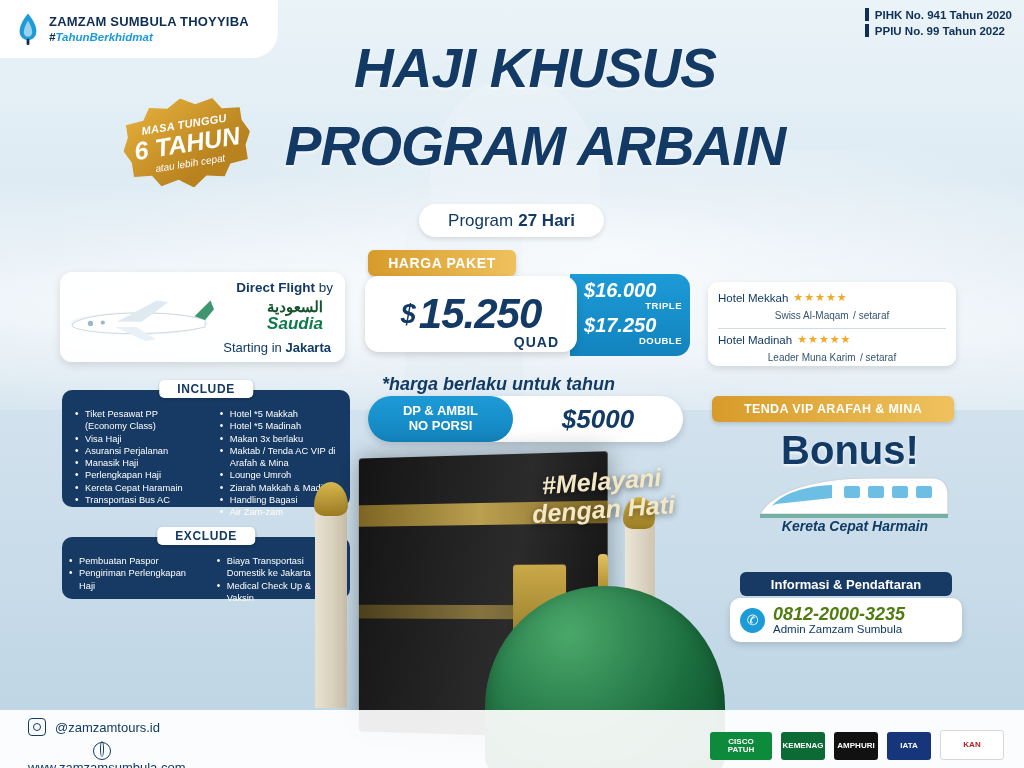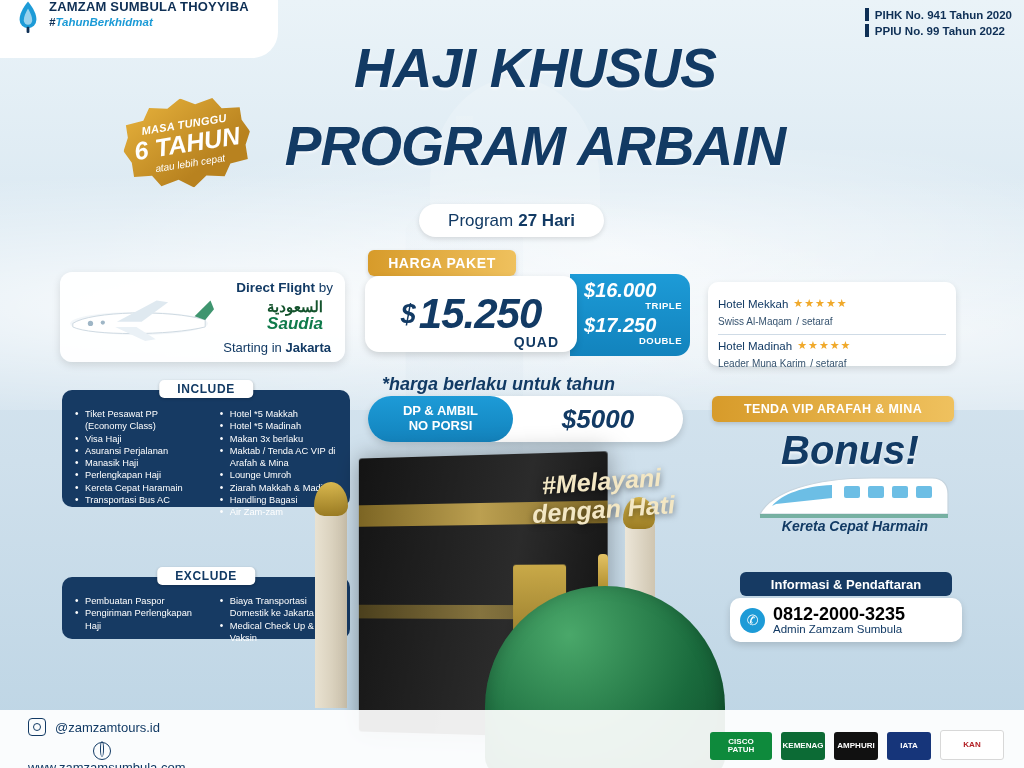--- a/index.html
+++ b/index.html
@@ -34,21 +34,21 @@
     background:radial-gradient(ellipse at 20% 60%, rgba(255,255,255,.85), rgba(255,255,255,0) 60%),
                radial-gradient(ellipse at 60% 40%, rgba(255,255,255,.6), rgba(255,255,255,0) 60%),
                radial-gradient(ellipse at 88% 70%, rgba(255,255,255,.7), rgba(255,255,255,0) 60%);
   }
 
   
   .brand-bar {
     position:absolute; left:0; top:0; width:278px; height:58px;
     background:#ffffff;
     border-radius:0 0 26px 0;
-    display:flex; align-items:flex-start; padding-left:14px;
+    display:flex; align-items:center; padding-left:14px;
     box-sizing:border-box;
   }
   .brand-logo { width:28px; height:34px; margin-right:7px; flex:none; }
   .brand-text { line-height:1.1; }
   .brand-name {
     font-size:13px; font-weight:bold; color:#0e2f55; letter-spacing:.2px;
     white-space:nowrap;
   }
   .brand-tag {
     font-size:11.5px; font-weight:bold; color:#1a9ad6; font-style:italic;
@@ -189,38 +189,38 @@
   }
   .dp-amount {
     flex:1; text-align:center; font-size:26px; font-weight:bold; font-style:italic; color:#123a64;
   }
 
   
   .hotel-card {
     position:absolute; left:708px; top:282px; width:248px; height:84px;
     background:rgba(255,255,255,.95); border-radius:10px;
     box-shadow:0 3px 7px rgba(0,0,0,.12);
-    padding:15px 10px; box-sizing:border-box;
+    padding:9px 10px; box-sizing:border-box;text-align:center;
   }
   .hotel-head { font-size:11.5px; color:#123a64; display:flex; align-items:center; }
   .stars { color:#f0a92b; font-size:11px; margin-left:5px; letter-spacing:1px; }
   .hotel-name { font-size:16px; font-weight:bold; color:#123a64; margin-top:1px; }
   .hotel-name span { font-size:10px; font-weight:normal; color:#36536f; }
   .hotel-sep { height:1px; background:#cfdbe6; margin:5px 0 4px; }
 
   
   .inc-box {
     position:absolute; left:62px; top:390px; width:288px; height:117px;
     background:#163a63; border-radius:10px; color:#fff;
     padding:12px 10px 8px 10px; box-sizing:border-box;
   }
   .exc-box {
     position:absolute; left:62px; top:537px; width:288px; height:62px;
     background:#163a63; border-radius:10px; color:#fff;
-    padding:12px 10px 8px 10px; box-sizing:border-box;margin-top:40px;
+    padding:12px 10px 8px 4px; box-sizing:border-box;
   }
   .sec-label {
     position:absolute; left:50%; transform:translateX(-50%); top:-10px;
     background:#fff; color:#123a64; font-size:12px; font-weight:bold;
     border-radius:5px; padding:2px 18px; letter-spacing:.6px;
     box-shadow:0 1px 3px rgba(0,0,0,.2);
     white-space:nowrap;
   }
   .cols { display:flex; gap:24px; margin-top:6px; }
   .cols ul { margin:0; padding-left:13px; list-style:none; }
@@ -234,21 +234,21 @@
   
   .tenda-bar {
     position:absolute; left:712px; top:396px; width:242px; height:26px;
     background:linear-gradient(90deg,#d79b2a,#efc15e);
     border-radius:6px; color:#fff; font-size:12.5px; font-weight:bold;
     display:flex; align-items:center; justify-content:center; letter-spacing:.4px;
     box-shadow:0 2px 4px rgba(0,0,0,.15);
   }
   .bonus {
     position:absolute; left:760px; top:428px; width:180px; text-align:center;
-    font-size:40px; font-weight:bold; font-style:italic; color:#123a64;
+    font-size:40px; font-weight:bold; color:#123a64;
     text-shadow:0 2px 3px rgba(255,255,255,.8);
   }
   .train {
     position:absolute; left:752px; top:470px; width:200px; height:56px;
   }
   .train-cap {
     position:absolute; left:735px; top:518px; width:240px; text-align:center;
     font-size:14px; font-weight:bold; font-style:italic; color:#123a64;
   }
 
@@ -262,21 +262,21 @@
     position:absolute; left:730px; top:598px; width:232px; height:44px;
     background:#fff; border-radius:10px;
     box-shadow:0 3px 7px rgba(0,0,0,.15);
     display:flex; align-items:center; padding-left:10px; box-sizing:border-box;
   }
   .phone-ico {
     width:25px; height:25px; border-radius:50%;
     background:#1d9bd7; color:#fff; font-size:14px;
     display:flex; align-items:center; justify-content:center; margin-right:8px; flex:none;
   }
-  .phone-num { font-size:18px; font-weight:bold; color:#000000; line-height:1.05; }
+  .phone-num { font-size:18px; font-weight:bold; font-style:italic; color:#4d7c0f; line-height:1.05; }
   .phone-sub { font-size:11.5px; color:#123a64; }
 
   
   .kaaba {
     position:absolute; left:355px; top:455px; width:250px; height:280px;
     background:linear-gradient(100deg,#141414,#2b2b2b 60%,#101010);
     border-radius:3px;
     box-shadow:0 0 24px rgba(0,0,0,.35);
     transform:perspective(500px) rotateY(-6deg);
   }

